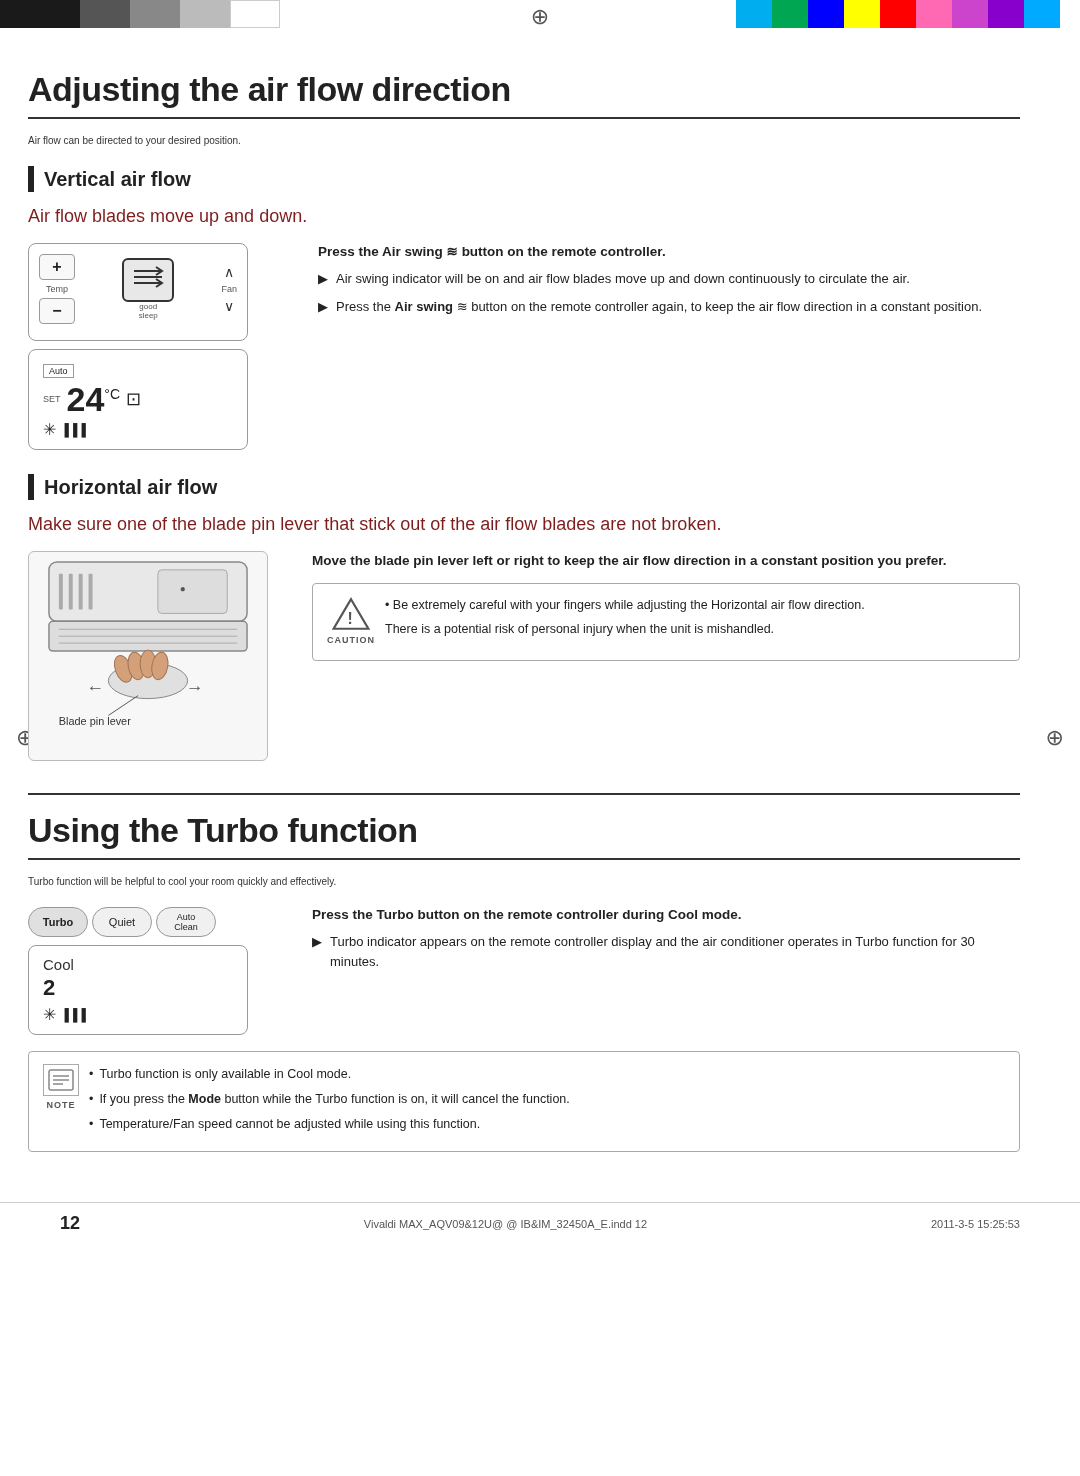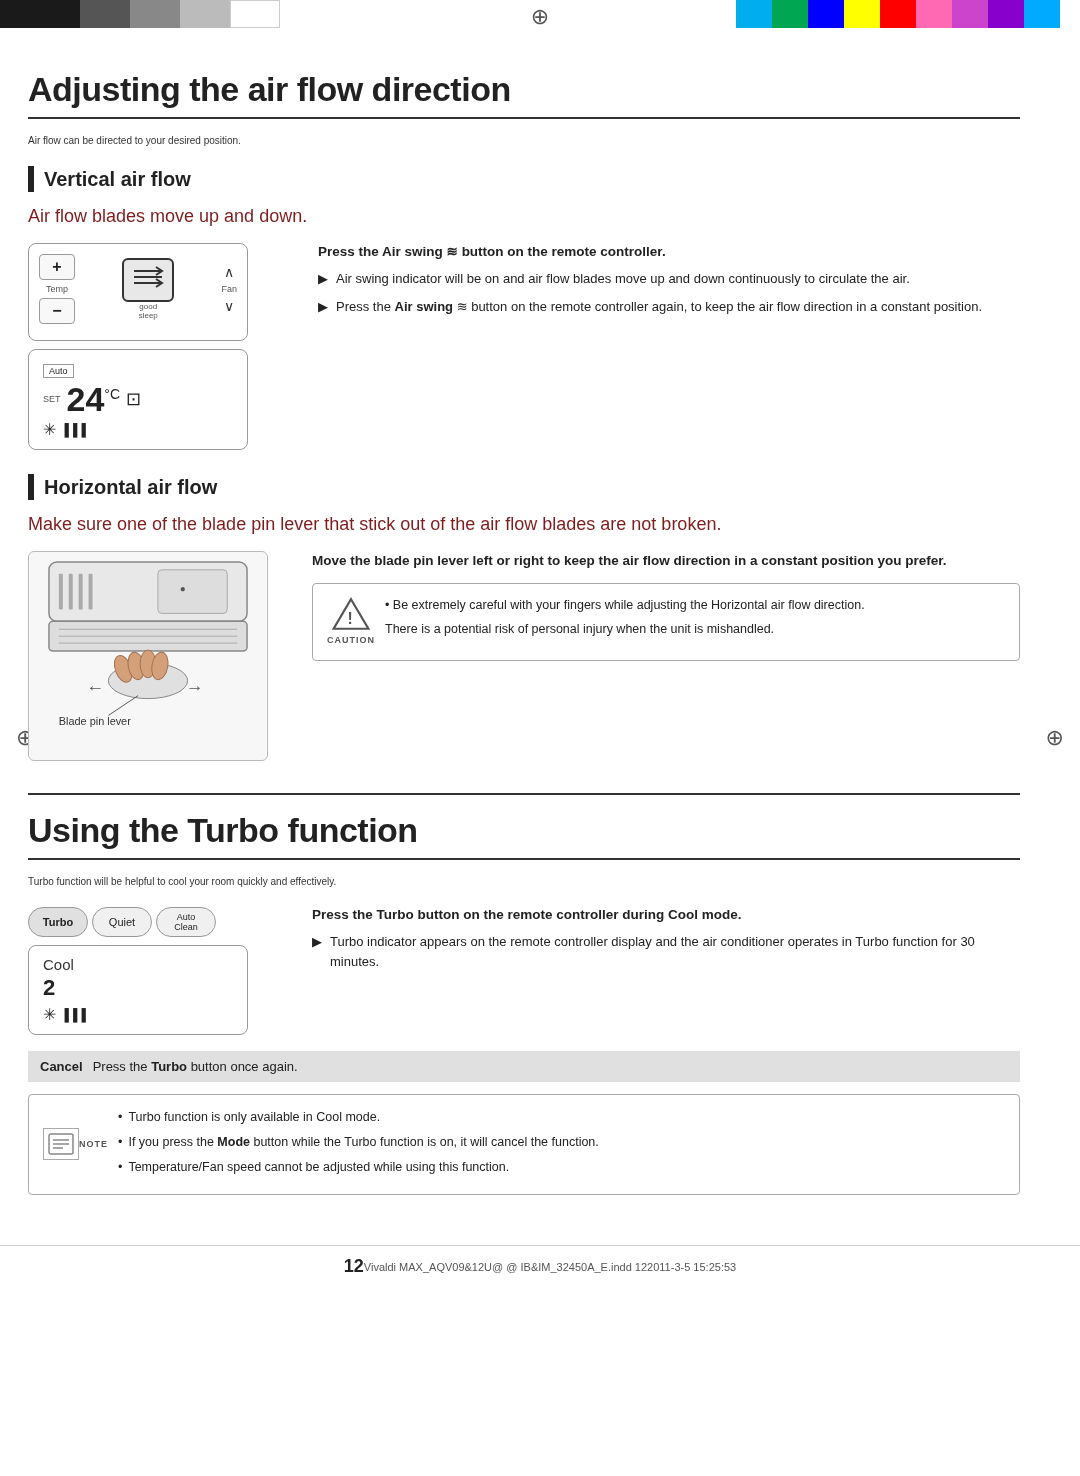--- a/index.html
+++ b/index.html
@@ -380,21 +380,21 @@
       border-radius: 4px;
       padding: 12px 14px;
       font-size: 12.5px;
       line-height: 1.6;
       display: flex;
       gap: 10px;
     }
 
     .note-icon-col {
       display: flex;
-      flex-direction: row;
+      flex-direction: column;
       align-items: center;
       flex-shrink: 0;
     }
 
     .note-icon-box {
       width: 36px;
       height: 32px;
       border: 1.5px solid #aaa;
       display: flex;
       align-items: center;
@@ -422,21 +422,21 @@
     }
 
     .note-text ul li::before {
       content: '•';
       flex-shrink: 0;
     }
 
     
     .page-footer {
       display: flex;
-      justify-content: center;
+      justify-content: space-between;
       align-items: center;
       padding: 10px 60px;
       border-top: 1px solid #ccc;
       margin-top: 20px;
       font-size: 11px;
       color: #555;
     }
 
     .page-number {
       font-size: 18px;
@@ -678,24 +678,20 @@
       <p class="instruction-bold">
         Press the <strong>Turbo</strong> button on the remote controller during <strong>Cool mode.</strong>
       </p>
       <div class="bullet-item">
         <span class="bullet-arrow">▶</span>
         <span>Turbo indicator appears on the remote controller display and the air conditioner operates in Turbo function for 30 minutes.</span>
       </div>
     </div>
   </div>
 
-  <div class="cancel-row">
-    <span class="cancel-label">Cancel</span>
-    <span>Press the <strong>Turbo</strong> button once again.</span>
-  </div>
 
   <div class="note-box">
     <div class="note-icon-col">
       <div class="note-icon-box">
         <svg width="28" height="24" viewBox="0 0 28 24">
           <rect x="2" y="2" width="24" height="20" rx="2" fill="none" stroke="#888" stroke-width="1.5"></rect>
           <line x1="6" y1="8" x2="22" y2="8" stroke="#888" stroke-width="1.5"></line>
           <line x1="6" y1="12" x2="22" y2="12" stroke="#888" stroke-width="1.5"></line>
           <line x1="6" y1="16" x2="16" y2="16" stroke="#888" stroke-width="1.5"></line>
         </svg>

